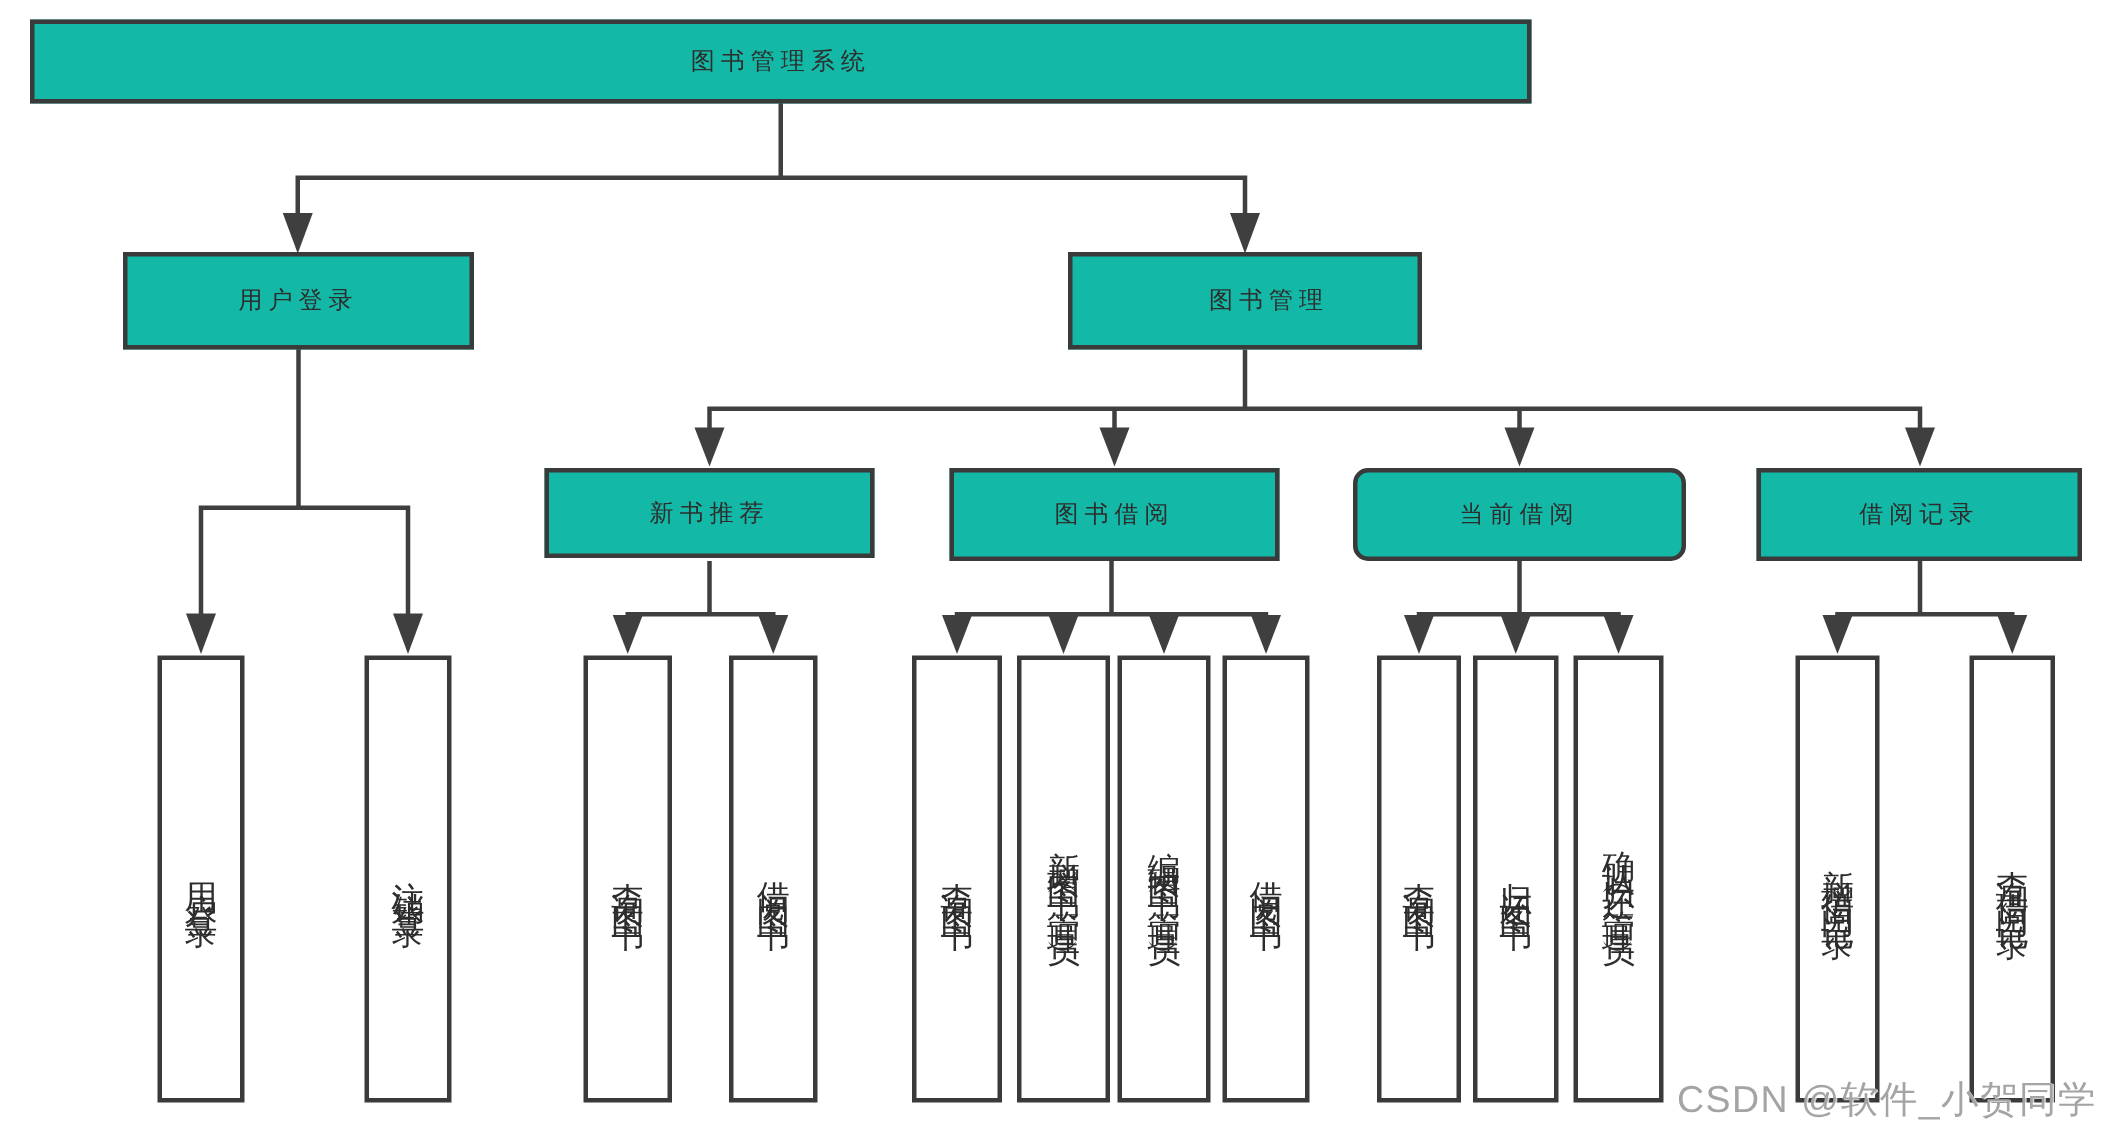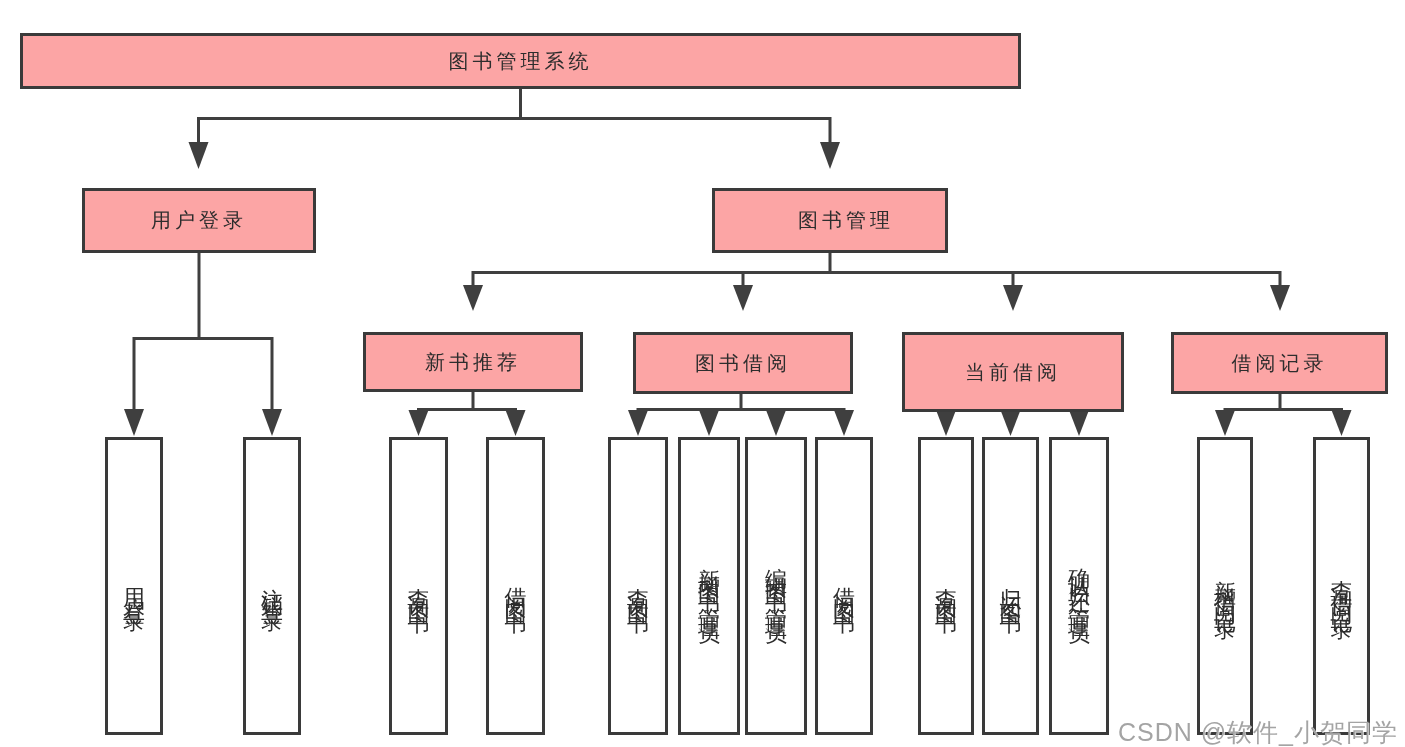--- a/index.html
+++ b/index.html
@@ -19,31 +19,30 @@
     position: absolute;
     left: 0;
     top: 0;
     width: 1405px;
     height: 747px;
     z-index: 1;
   }
   .node {
     position: absolute;
     box-sizing: border-box;
-    background: #fca5a5;
+    background: #14b8a6;
     border: 3px solid #3a3a3a;
     display: flex;
     align-items: center;
     justify-content: center;
-    font-size: 20px;
+    font-size: 16px;
     letter-spacing: 4px;
     color: #2d2d2d;
     z-index: 2;
     white-space: nowrap;
-    margin-top: 20px;
   }
   .leaf {
     position: absolute;
     box-sizing: border-box;
     top: 437px;
     height: 298px;
     background: #ffffff;
     border: 3px solid #3a3a3a;
     display: flex;
     align-items: center;
@@ -58,21 +57,21 @@
     line-height: 1;
     color: #2d2d2d;
     white-space: nowrap;
   }
   
   .n-root          { left: 20px;   top: 13px;  width: 1001px; height: 56px; }
   .n-user-login    { left: 82px;   top: 168px; width: 234px;  height: 65px; }
   .n-book-mgmt     { left: 712px;  top: 168px; width: 236px;  height: 65px; padding-left: 32px; }
   .n-new-book      { left: 363px;  top: 312px; width: 220px;  height: 60px; }
   .n-book-borrow   { left: 633px;  top: 312px; width: 220px;  height: 62px; }
-  .n-current       { left: 902px;  top: 312px; width: 222px;  height: 80px; }
+  .n-current       { left: 902px;  top: 312px; width: 222px;  height: 62px; border-radius: 10px; }
   .n-records       { left: 1171px; top: 312px; width: 217px;  height: 62px; }
   
   .lf-a1 { left: 105px;  width: 58px; }
   .lf-a2 { left: 243px;  width: 58px; }
   .lf-b1 { left: 389px;  width: 59px; }
   .lf-b2 { left: 486px;  width: 59px; }
   .lf-c1 { left: 608px;  width: 60px; }
   .lf-c2 { left: 678px;  width: 62px; }
   .lf-c3 { left: 745px;  width: 62px; }
   .lf-c4 { left: 815px;  width: 58px; }

